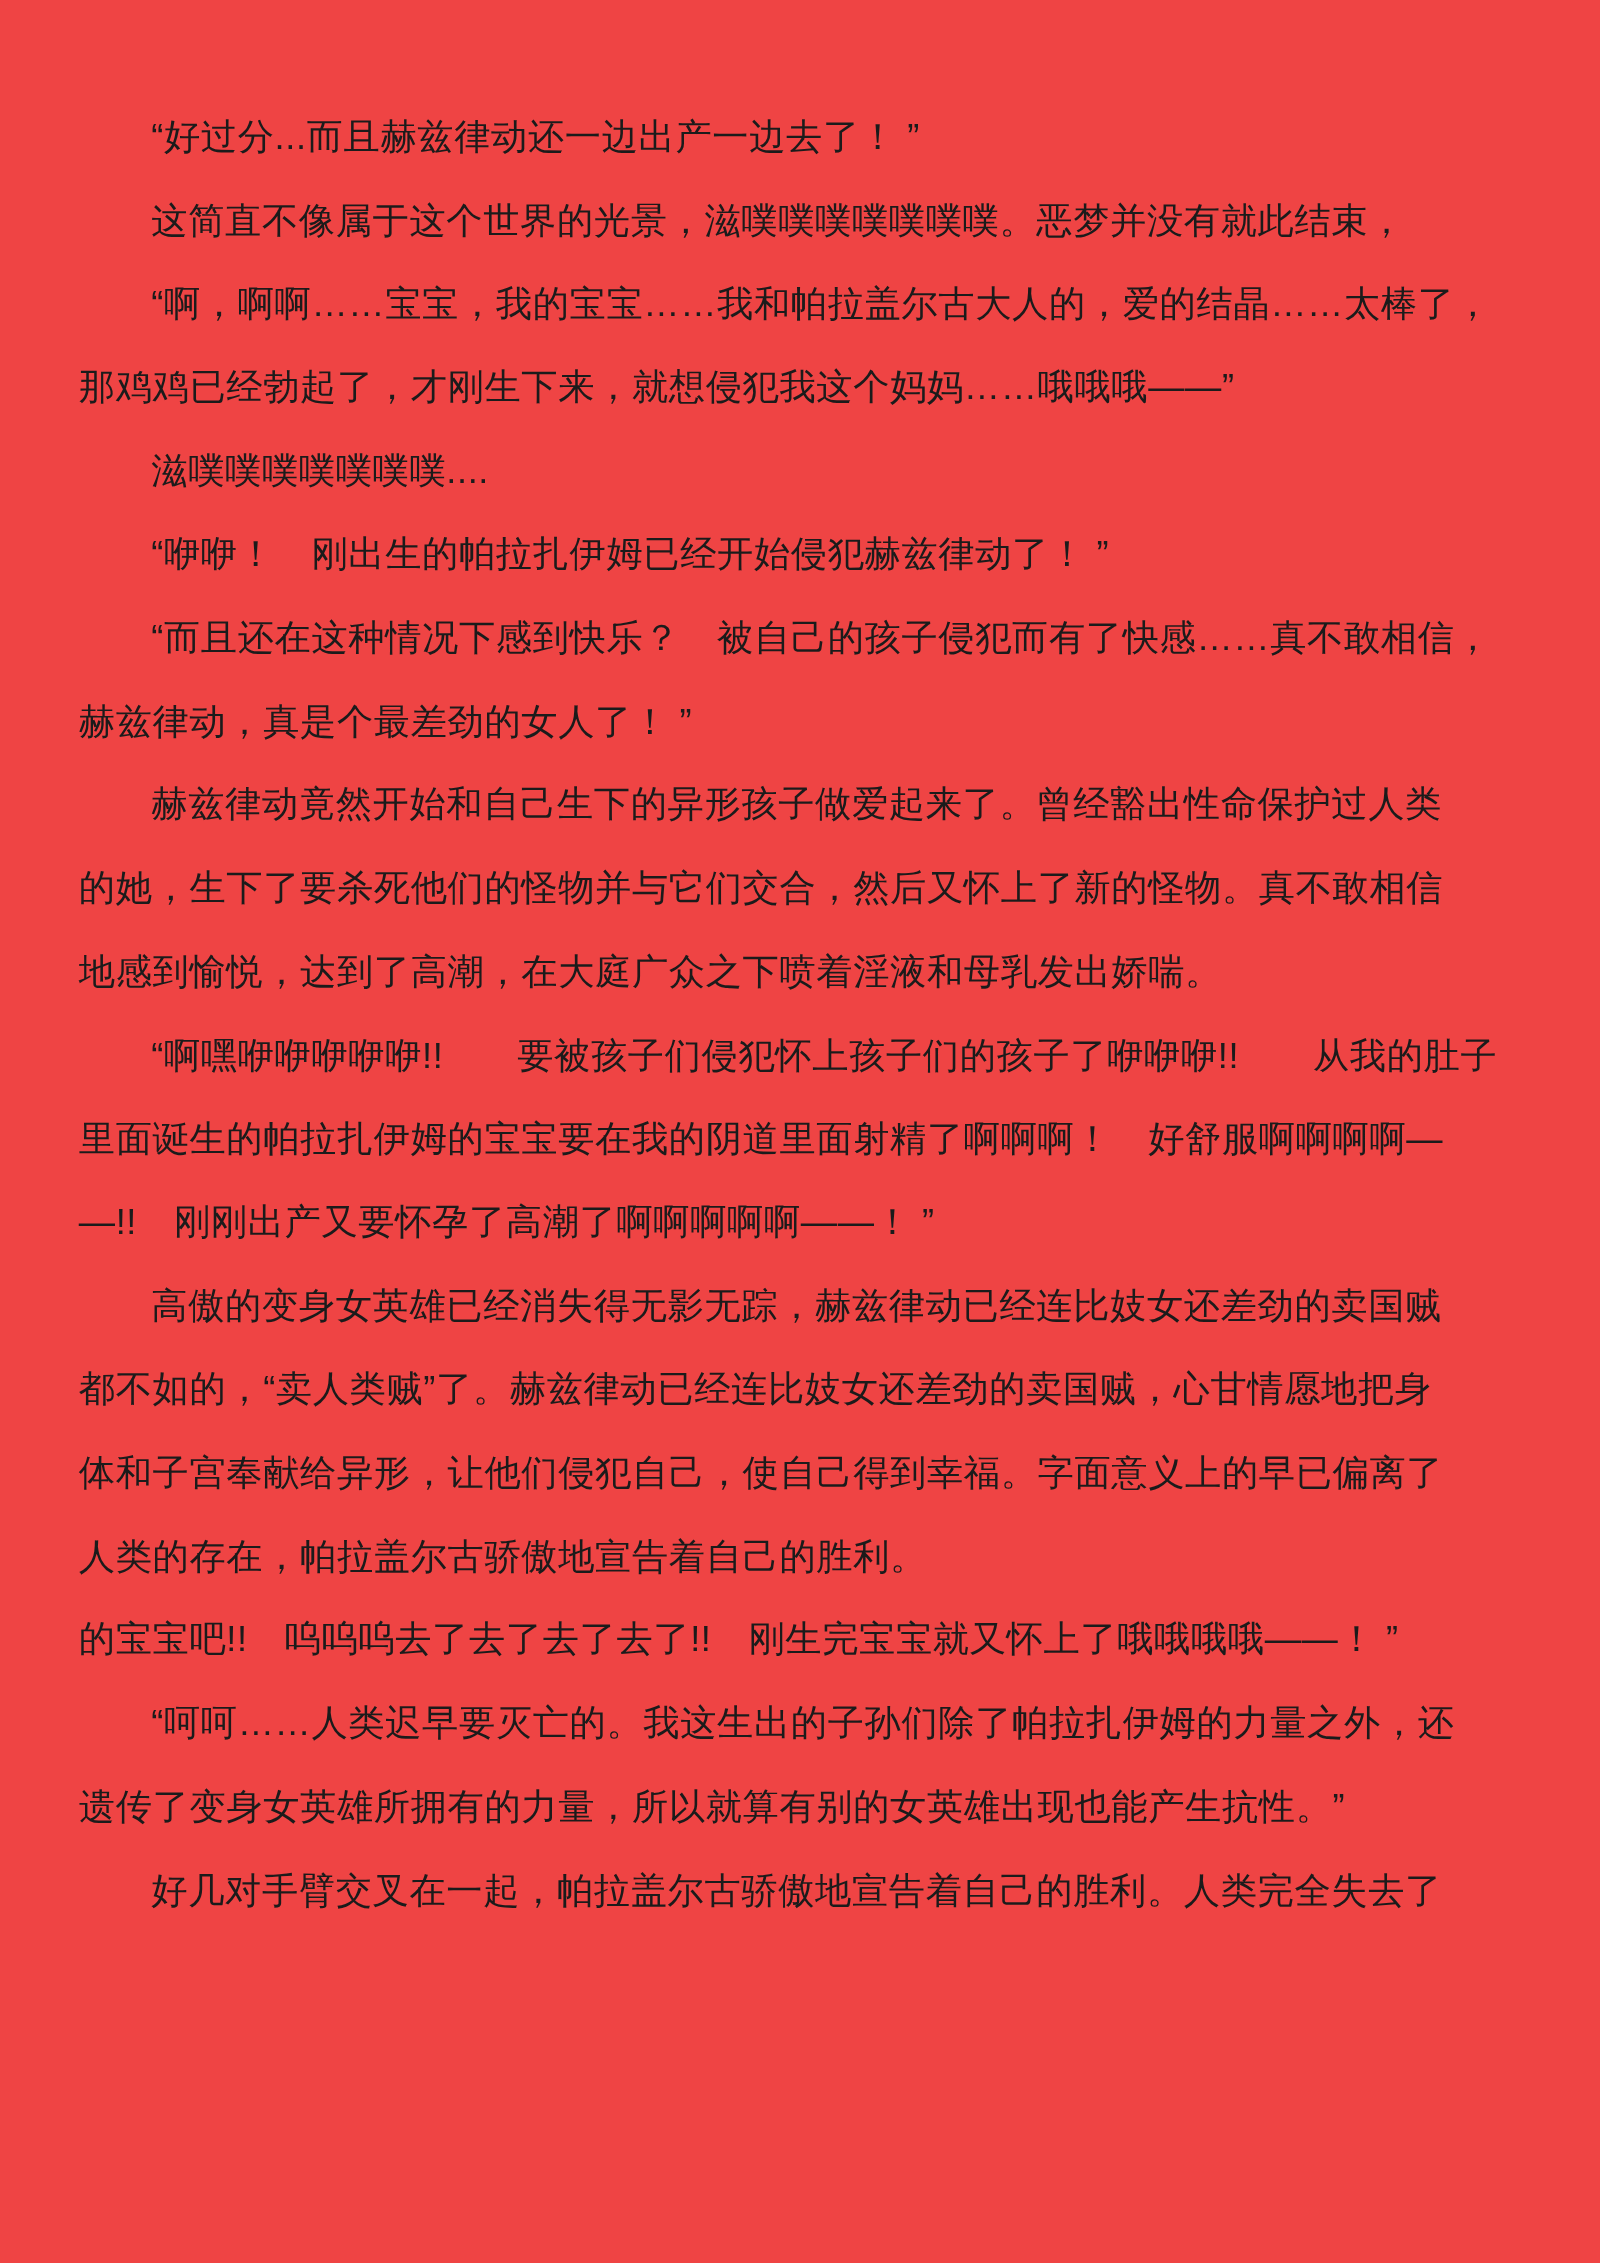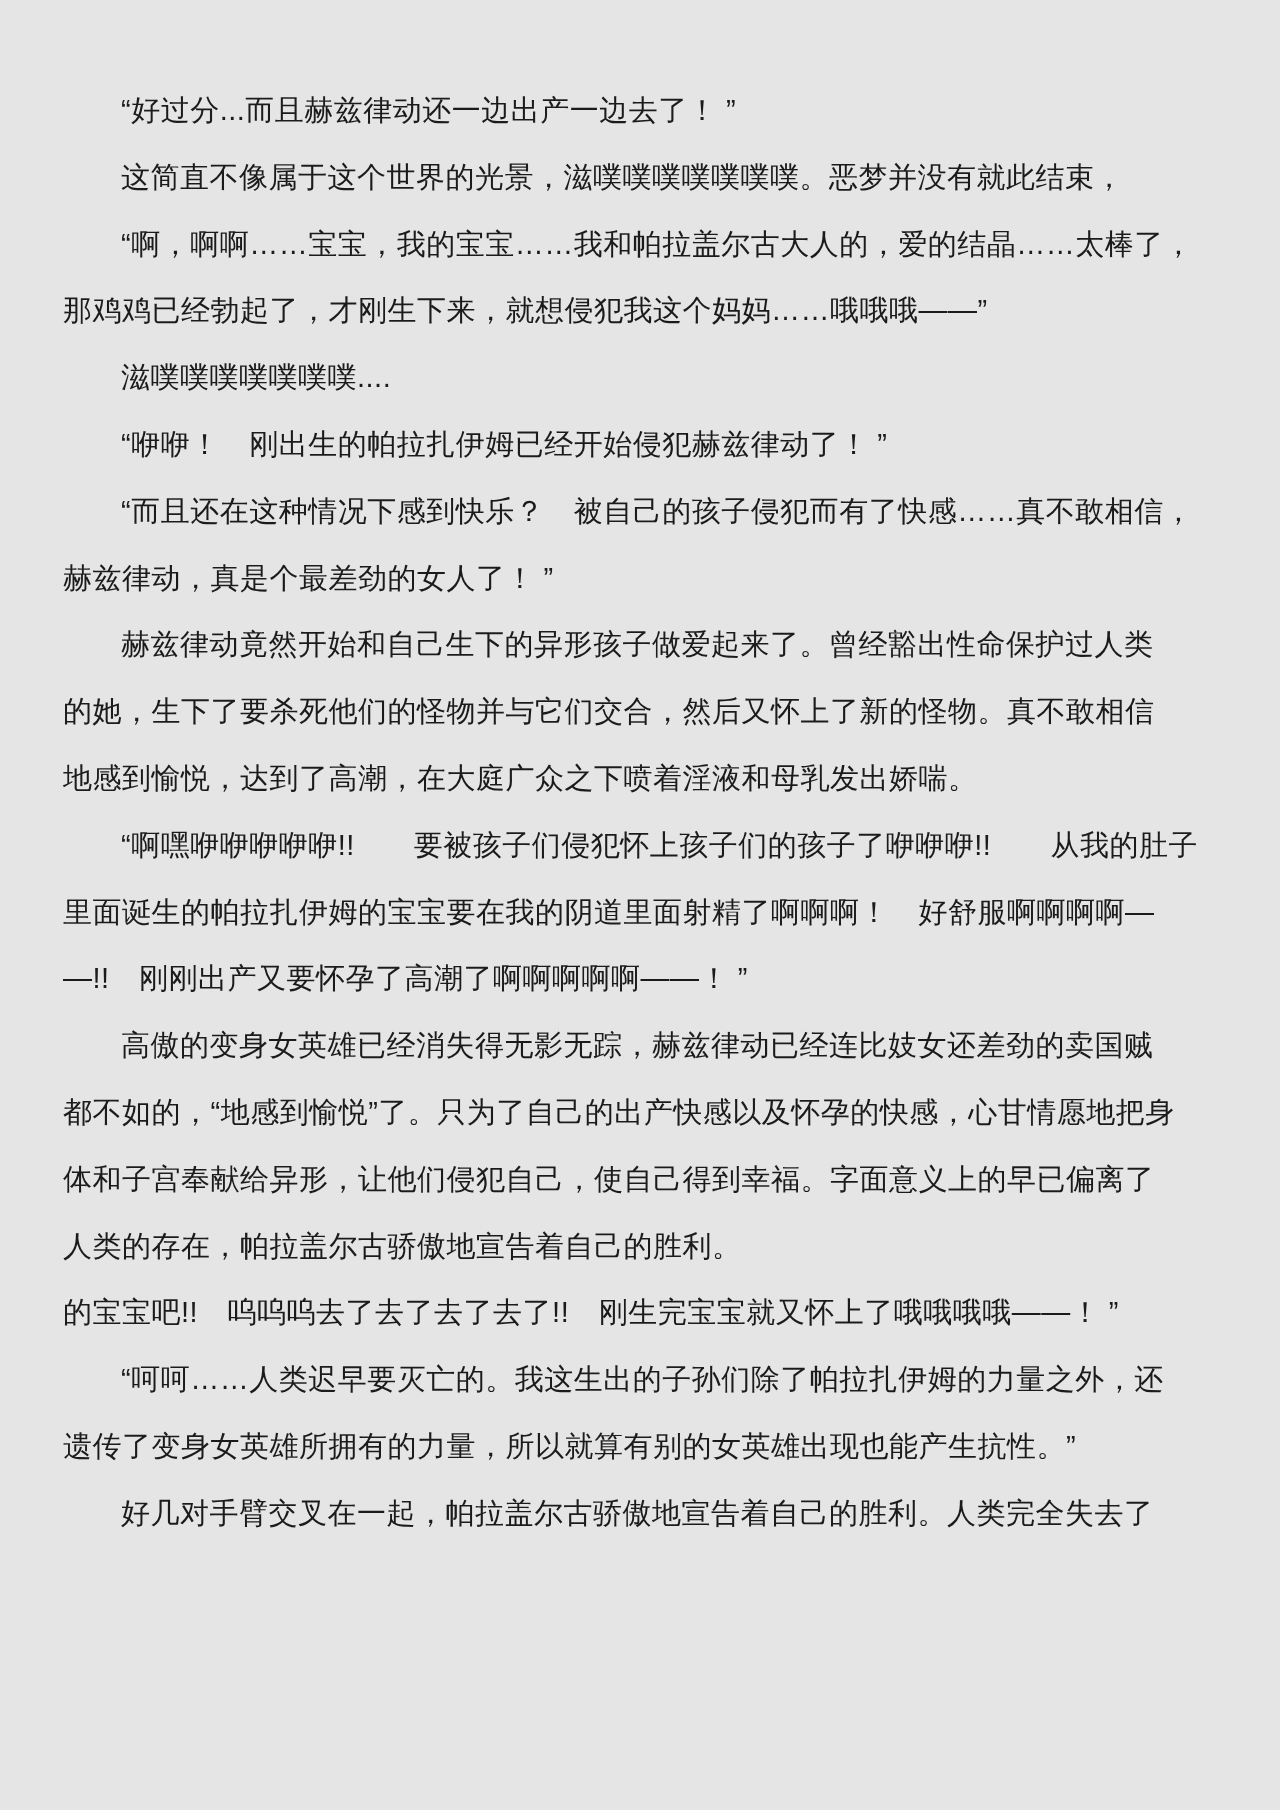--- a/index.html
+++ b/index.html
@@ -4,21 +4,21 @@
 <style>
   html, body {
     margin: 0;
     padding: 0;
     background: #ffffff;
   }
   .page {
     position: relative;
     width: 1280px;
     height: 1810px;
-    background: #e5e5e5;
+    background: #ef4444;
     overflow: hidden;
     font-family: "Liberation Sans", "DejaVu Sans", sans-serif;
   }
   .text-block {
     position: absolute;
     left: 63px;
     top: 77px;
     width: 1148px;
     color: #1b1b1b;
     font-size: 29px;
@@ -49,21 +49,21 @@
       <div class="line indent">“咿咿！　刚出生的帕拉扎伊姆已经开始侵犯赫兹律动了！ ”</div>
       <div class="line indent">“而且还在这种情况下感到快乐？　被自己的孩子侵犯而有了快感……真不敢相信，</div>
       <div class="line">赫兹律动，真是个最差劲的女人了！ ”</div>
       <div class="line indent">赫兹律动竟然开始和自己生下的异形孩子做爱起来了。曾经豁出性命保护过人类</div>
       <div class="line">的她，生下了要杀死他们的怪物并与它们交合，然后又怀上了新的怪物。真不敢相信</div>
       <div class="line">地感到愉悦，达到了高潮，在大庭广众之下喷着淫液和母乳发出娇喘。</div>
       <div class="line indent">“啊嘿咿咿咿咿咿!!　　要被孩子们侵犯怀上孩子们的孩子了咿咿咿!!　　从我的肚子</div>
       <div class="line">里面诞生的帕拉扎伊姆的宝宝要在我的阴道里面射精了啊啊啊！　好舒服啊啊啊啊—</div>
       <div class="line">—!!　刚刚出产又要怀孕了高潮了啊啊啊啊啊——！ ”</div>
       <div class="line indent">高傲的变身女英雄已经消失得无影无踪，赫兹律动已经连比妓女还差劲的卖国贼</div>
-      <div class="line">都不如的，“地感到愉悦”了。只为了自己的出产快感以及怀孕的快感，心甘情愿地把身</div>
+      <div class="line">都不如的，“卖人类贼”了。赫兹律动已经连比妓女还差劲的卖国贼，心甘情愿地把身</div>
       <div class="line">体和子宫奉献给异形，让他们侵犯自己，使自己得到幸福。字面意义上的早已偏离了</div>
       <div class="line">人类的存在，帕拉盖尔古骄傲地宣告着自己的胜利。</div>
       <div class="line">的宝宝吧!!　呜呜呜去了去了去了去了!!　刚生完宝宝就又怀上了哦哦哦哦——！ ”</div>
       <div class="line indent">“呵呵……人类迟早要灭亡的。我这生出的子孙们除了帕拉扎伊姆的力量之外，还</div>
       <div class="line">遗传了变身女英雄所拥有的力量，所以就算有别的女英雄出现也能产生抗性。”</div>
       <div class="line indent">好几对手臂交叉在一起，帕拉盖尔古骄傲地宣告着自己的胜利。人类完全失去了</div>
     </div>
 </div>
 
 </body></html>

